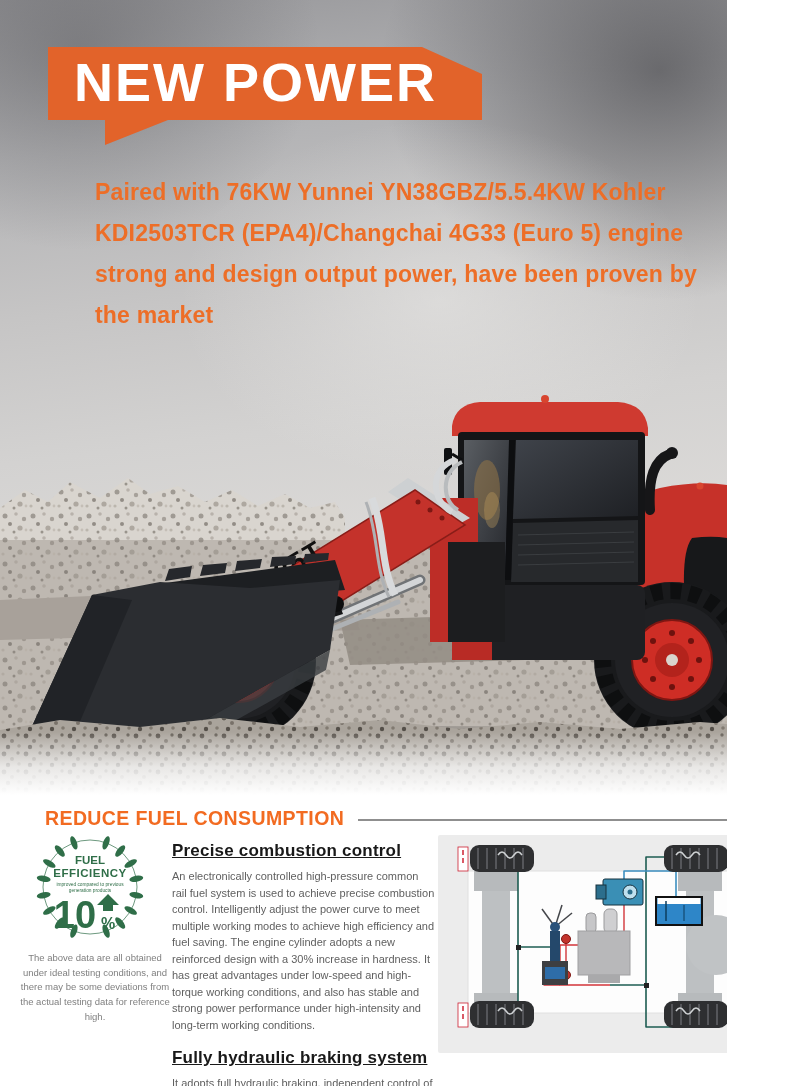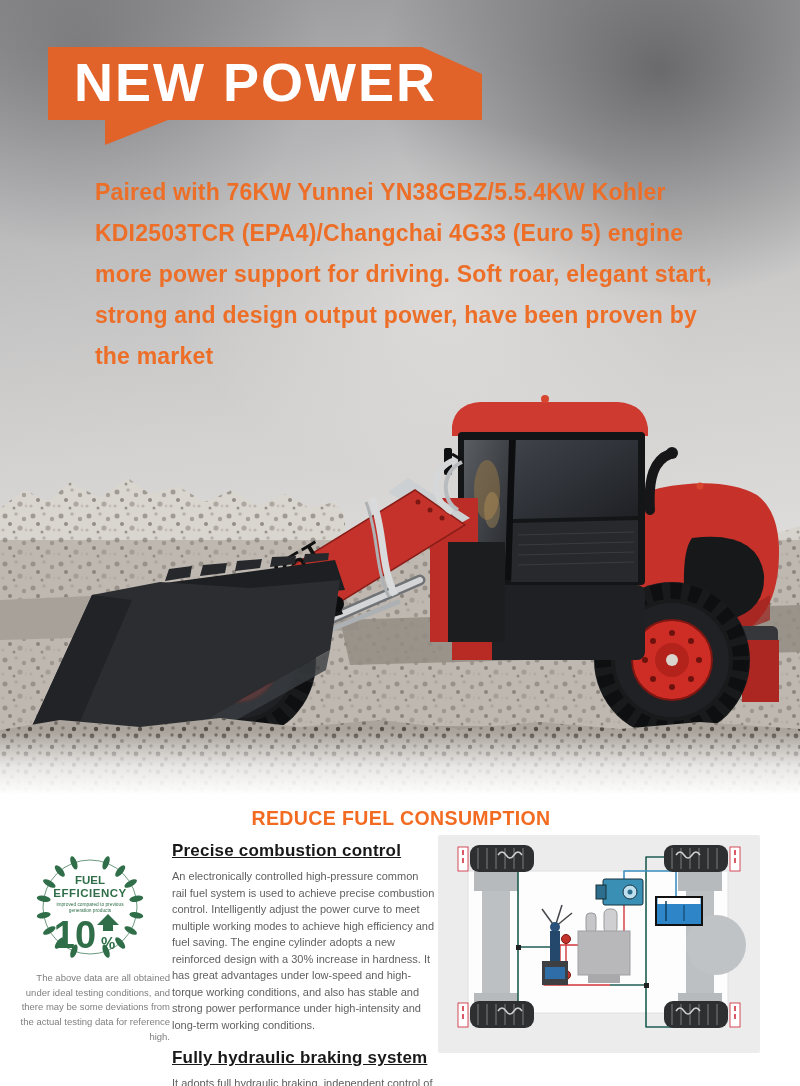--- a/index.html
+++ b/index.html
@@ -1,17 +1,17 @@
 <!DOCTYPE html>
 <html><head>
 <meta charset="utf-8">
 <style>
   html,body { margin:0; padding:0; background:#ffffff; }
   .page {
-    position:relative; width:800px; height:1086px; overflow:hidden;
+    position:relative; width:727px; height:1086px; overflow:hidden;
     background:#ffffff; font-family:"Liberation Sans", sans-serif;
   }
 
   
   .hero {
     position:absolute; left:0; top:0; width:800px; height:795px;
     background:linear-gradient(173deg,#97979a 0%,#b3b3b5 18%,#c6c5c5 36%,
                #d3d2d1 52%,#dcdad8 68%,#e8e6e4 84%,#f2f1ef 100%);
   }
   .cloud-tr { position:absolute; right:-140px; top:-160px; width:560px; height:460px;
@@ -35,26 +35,26 @@
   .hero-copy { position:absolute; left:95px; top:172px; width:650px; }
   .hero-copy .line {
     color:#ED6E27; font-size:23px; font-weight:700; line-height:41px;
     letter-spacing:.2px;
   }
 
   .hero-art { position:absolute; left:0; top:390px; width:800px; height:405px; }
 
   
   .info { position:absolute; left:0; top:795px; width:800px; height:291px; background:#ffffff; }
-  .info-head { position:absolute; left:45px; top:12px; width:712px; display:flex; align-items:center;flex-direction:column; }
+  .info-head { position:absolute; left:45px; top:12px; width:712px; display:flex; align-items:center; }
   .info-head h2 { margin:0; color:#F26B21; font-size:19.5px; font-weight:800;
                   letter-spacing:.4px; white-space:nowrap; }
   .info-head .rule { flex:1; height:2px; background:#8f8f8f; margin-left:14px; margin-top:3px; }
 
-  .badge-col { position:absolute; left:20px; top:56px; width:150px; text-align:right; }
+  .badge-col { position:absolute; left:20px; top:36px; width:150px; text-align:center; }
   .disclaimer { margin-top:8px; color:#7f7f7f; font-size:9.5px; line-height:1.55; }
 
   .text-col { position:absolute; left:172px; top:46px; width:263px; }
   .text-col h3 { margin:0 0 7px 0; color:#191919; font-size:17px; font-weight:800; letter-spacing:.2px;text-decoration:underline; }
   .text-col p { margin:0 0 15px 0; color:#5f5f5f; font-size:11px; line-height:1.5; }
 
   .diagram-col { position:absolute; left:438px; top:40px; width:322px; height:218px; }
 
   svg { display:block; font-family:"Liberation Sans", sans-serif; }
 </style>
@@ -68,21 +68,20 @@
     <div class="cloud-tr"></div>
     <div class="cloud-mid"></div>
 
     <div class="banner">
       <div class="banner-title">NEW POWER</div>
     </div>
 
     <div class="hero-copy">
       <div class="line">Paired with 76KW Yunnei YN38GBZ/5.5.4KW Kohler</div>
       <div class="line">KDI2503TCR (EPA4)/Changchai 4G33 (Euro 5) engine</div>
-      <div class="line">more power support for driving. Soft roar, elegant start,</div>
       <div class="line">strong and design output power, have been proven by</div>
       <div class="line">the market</div>
     </div>
 
     <svg class="hero-art" viewBox="0 0 800 405">
       <defs>
         <pattern id="rock1" width="28" height="24" patternUnits="userSpaceOnUse">
           <circle cx="5" cy="6" r="2.5" fill="#6f6962"></circle>
             <circle cx="16" cy="4" r="1.8" fill="#9d968d"></circle>
           <circle cx="24" cy="9" r="2.2" fill="#7d766e"></circle>

